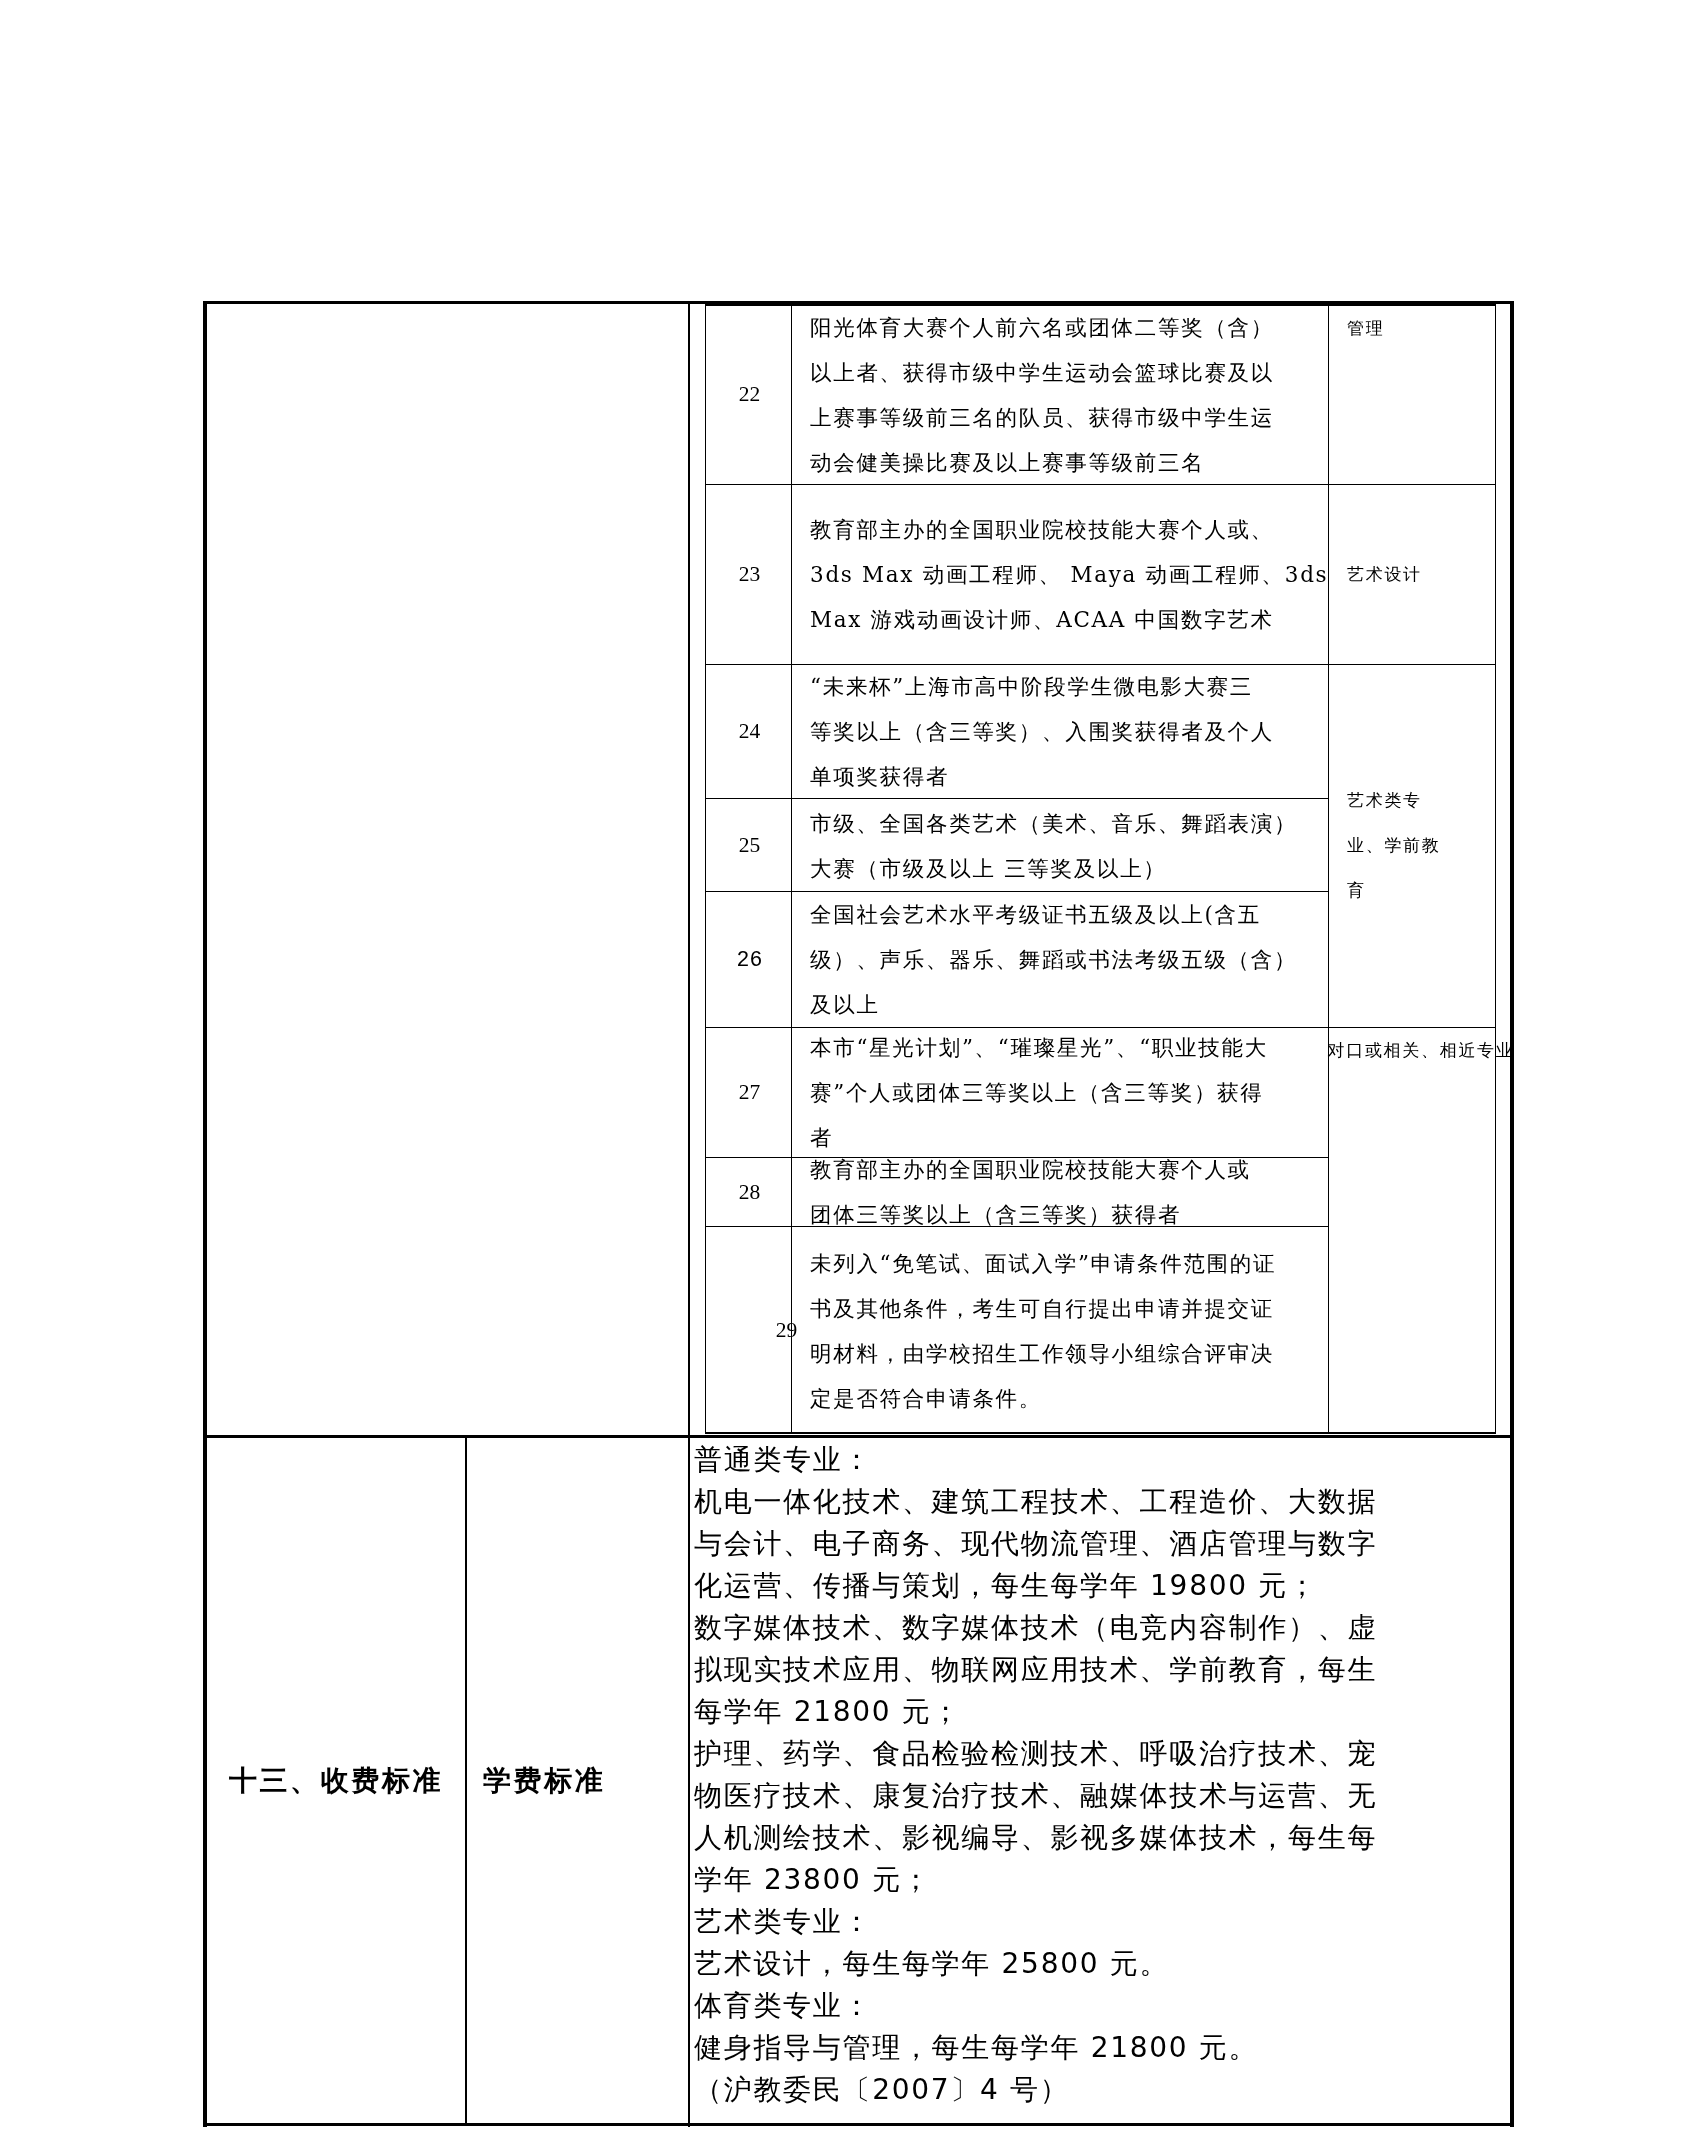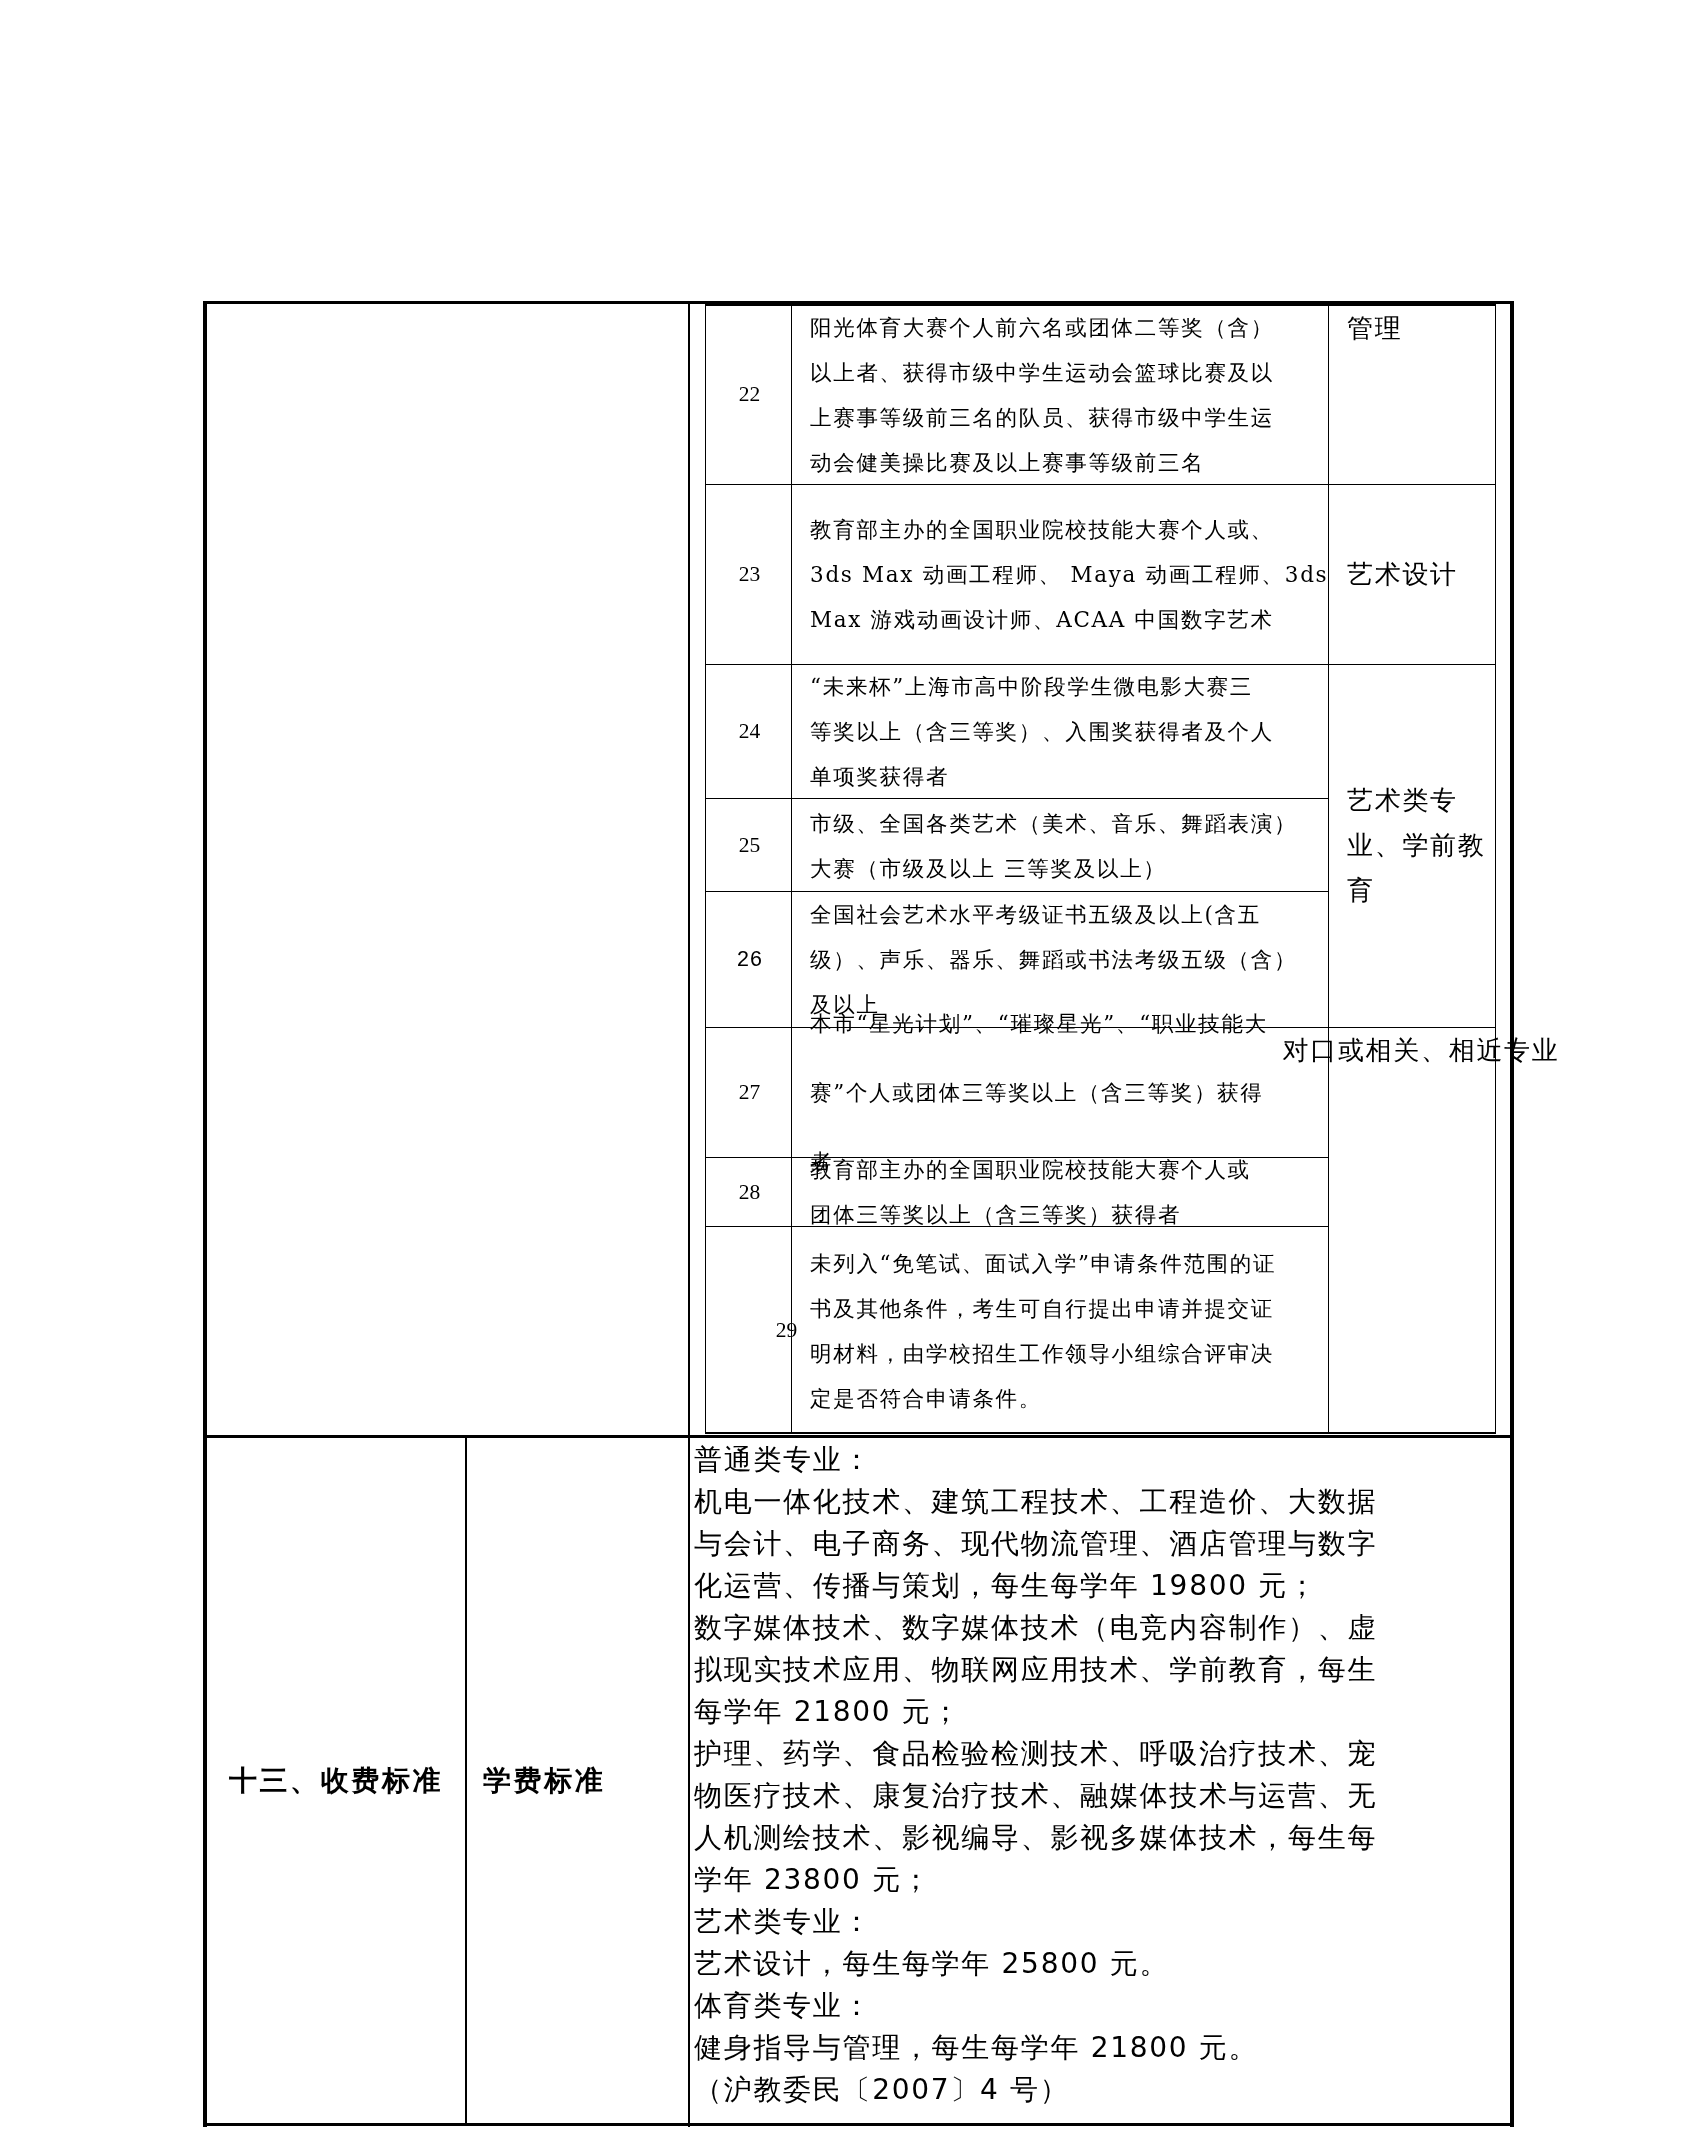--- a/index.html
+++ b/index.html
@@ -6,21 +6,21 @@
   body { width: 1707px; height: 2414px; position: relative; overflow: hidden;
          font-family: "DejaVu Serif", "Liberation Serif", serif; color: #000; }
   .line-h { position: absolute; background: #000; }
   .line-v { position: absolute; background: #000; }
   .num { position: absolute; display: flex; align-items: center; justify-content: center;
          font-family: "Liberation Serif", serif; font-size: 21.5px; }
   .desc { position: absolute; font-size: 21.5px; line-height: 45px; letter-spacing: 1.7px;
           padding-left: 17px; padding-right: 13px; box-sizing: border-box;
           display: flex; flex-direction: column; justify-content: center; }
   .desc span { display: block; white-space: nowrap; }
-  .major { position: absolute; font-size: 26px; line-height: 45px; letter-spacing: 1.7px;
+  .major { position: absolute; font-size: 17px; line-height: 45px; letter-spacing: 1.7px;
            padding-left: 17px; box-sizing: border-box; }
   .major span { display: block; white-space: nowrap; }
   .hdr { position: absolute; display: flex; align-items: center; font-weight: bold;
          font-family: "DejaVu Sans", sans-serif; font-size: 28px; letter-spacing: 2.6px; }
   .fee { position: absolute; font-family: "DejaVu Sans", sans-serif; font-size: 28px;
          line-height: 42px; letter-spacing: 1.7px; }
   .fee span { display: block; white-space: nowrap; }
 </style>
 </head>
 <body>
@@ -96,21 +96,21 @@
     <div class="num" style="left:707px; top:892px; width:85px; height:135px;font-family:Liberation Mono, monospace;">26</div>
     <div class="desc" style="left:793px; top:892px; width:536px; height:135px;">
       <span>全国社会艺术水平考级证书五级及以上(含五</span>
       <span>级）、声乐、器乐、舞蹈或书法考级五级（含）</span>
       <span>及以上</span>
     </div>
   </div>
 
   <div>
     <div class="num" style="left:707px; top:1028px; width:85px; height:129px;">27</div>
-    <div class="desc" style="left:793px; top:1028px; width:536px; height:129px;gap:24px;">
+    <div class="desc" style="left:793px; top:1028px; width:536px; height:129px;">
       <span>本市“星光计划”、“璀璨星光”、“职业技能大</span>
       <span>赛”个人或团体三等奖以上（含三等奖）获得</span>
       <span>者</span>
     </div>
   </div>
 
   <div>
     <div class="num" style="left:707px; top:1158px; width:85px; height:68px;">28</div>
     <div class="desc" style="left:793px; top:1158px; width:536px; height:68px;">
       <span>教育部主办的全国职业院校技能大赛个人或</span>

